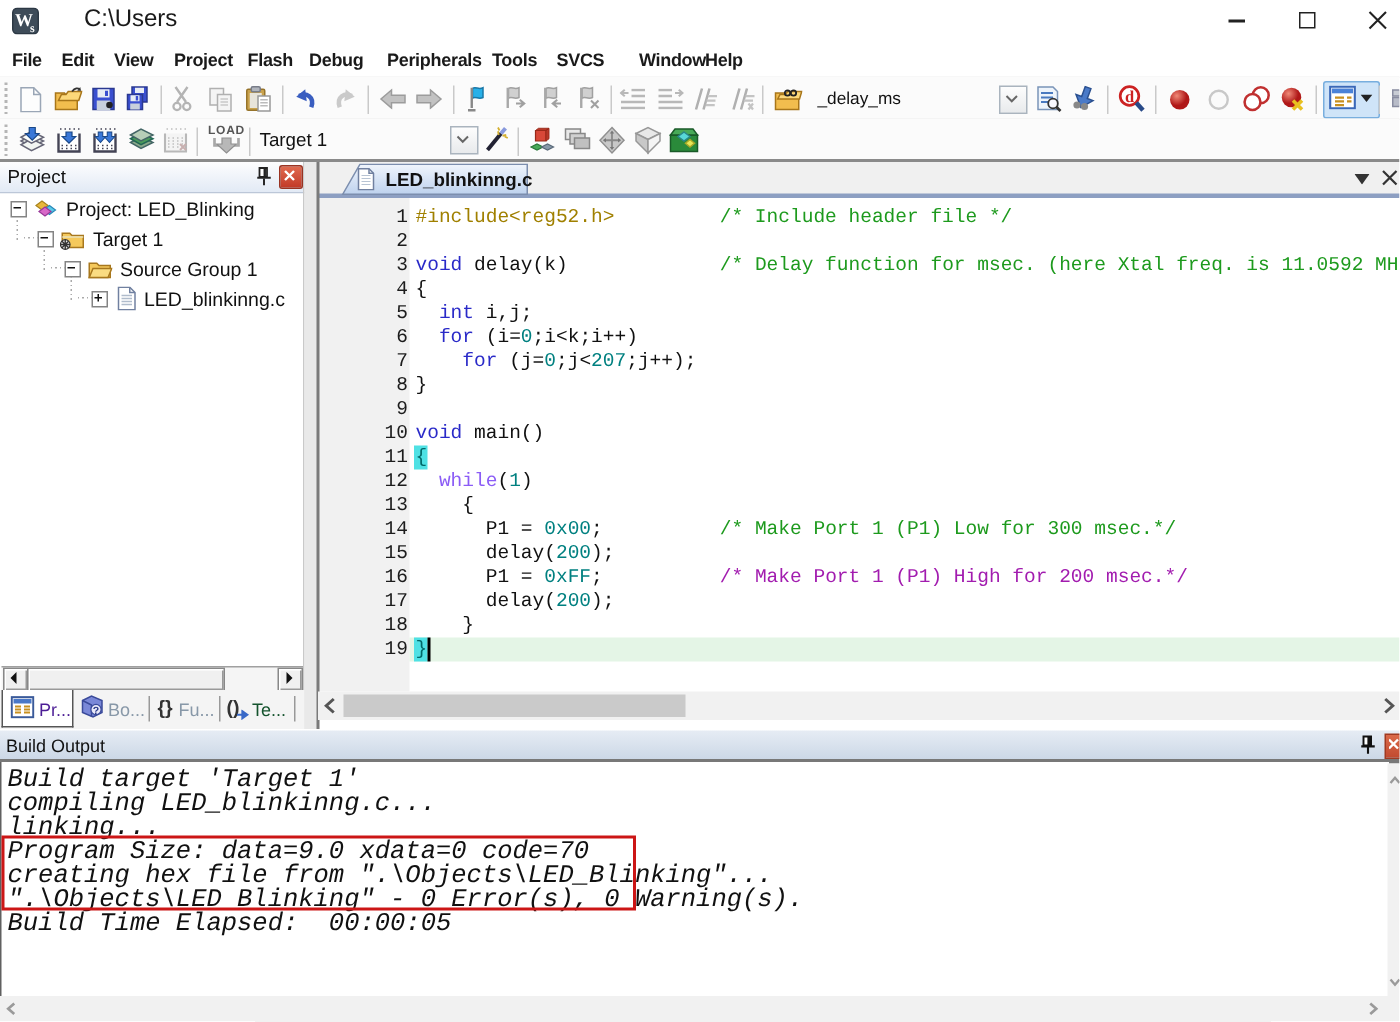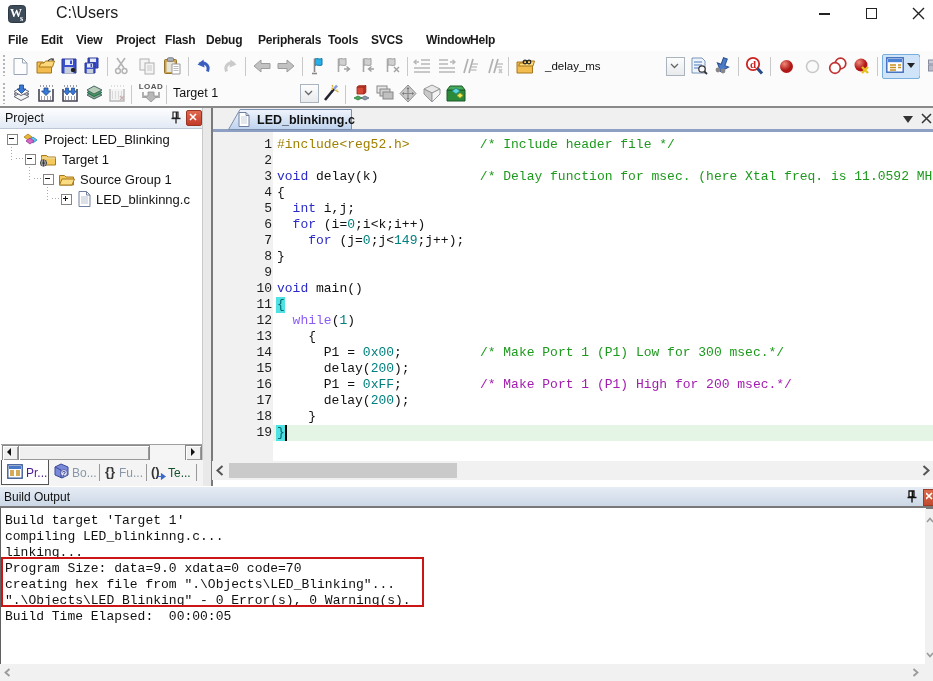--- a/index.html
+++ b/index.html
@@ -452,21 +452,21 @@
 17
 18
 19</pre>
 
 <pre class="a mono" id="code" style="left:277px;top:137px;font-size:13px;line-height:16px;color:#111;width:656px;overflow:hidden;"><span style="color:#a08000">#include&lt;reg52.h&gt;</span>         <span style="color:#1d9a1d">/* Include header file */</span>
 
 <span style="color:#2a2ac8">void</span> delay(k)             <span style="color:#1d9a1d">/* Delay function for msec. (here Xtal freq. is 11.0592 MHz) */</span>
 {
   <span style="color:#2a2ac8">int</span> i,j;
   <span style="color:#2a2ac8">for</span> (i=<span style="color:#008080">0</span>;i&lt;k;i++)
-    <span style="color:#2a2ac8">for</span> (j=<span style="color:#008080">0</span>;j&lt;<span style="color:#008080">149</span>;j++);
+    <span style="color:#2a2ac8">for</span> (j=<span style="color:#008080">0</span>;j&lt;<span style="color:#008080">207</span>;j++);
 }
 
 <span style="color:#2a2ac8">void</span> main()
 <span style="color:#006868">{</span>
   <span style="color:#8b5cf6">while</span>(<span style="color:#008080">1</span>)
     {
       P1 = <span style="color:#008080">0x00</span>;          <span style="color:#1d9a1d">/* Make Port 1 (P1) Low for 300 msec.*/</span>
       delay(<span style="color:#008080">200</span>);
       P1 = <span style="color:#008080">0xFF</span>;          <span style="color:#a21caf">/* Make Port 1 (P1) High for 200 msec.*/</span>
       delay(<span style="color:#008080">200</span>);
@@ -489,21 +489,21 @@
   <path d="M6.5 1 v6" stroke="#111" stroke-width="1.8"></path>
   <path d="M1.5 7.5 h9" stroke="#111" stroke-width="1.5"></path>
   <path d="M6 8 v4.5" stroke="#111" stroke-width="1.4"></path>
 </svg>
 <div class="a" style="left:923px;top:489px;width:10px;height:15px;background:linear-gradient(#da6a4a,#c24a30);border:1px solid #a03a22;"></div>
 <svg class="a" style="left:926px;top:492px" width="8" height="8" viewBox="0 0 8 8">
     <path d="M0 1 L6 7 M6 1 L0 7" stroke="#fff" stroke-width="1.6"></path>
   </svg>
 <div class="a" style="left:0;top:506px;width:933px;height:2.5px;background:#787878;"></div>
 <div class="a" style="left:0;top:508px;width:925px;height:156px;background:#fff;border-left:1.5px solid #606060;"></div>
-<pre class="a mono" style="left:5px;top:513px;font-size:13px;line-height:16px;color:#111;">Build target 'Target 1'
+<pre class="a mono" style="left:5px;top:513px;font-size:17px;line-height:16px;color:#111;font-style:italic;">Build target 'Target 1'
 compiling LED_blinkinng.c...
 linking...
 Program Size: data=9.0 xdata=0 code=70
 creating hex file from ".\Objects\LED_Blinking"...
 ".\Objects\LED Blinking" - 0 Error(s), 0 Warning(s).
 Build Time Elapsed:  00:00:05</pre>
 <div class="a" style="left:1px;top:557px;width:419px;height:46px;border:2px solid #cc1616;"></div>
 
 <div class="a" style="left:925px;top:509px;width:8px;height:155px;background:#f1f1f1;"></div>
 <svg class="a" style="left:925.5px;top:517px" width="8" height="6" viewBox="0 0 8 6">

